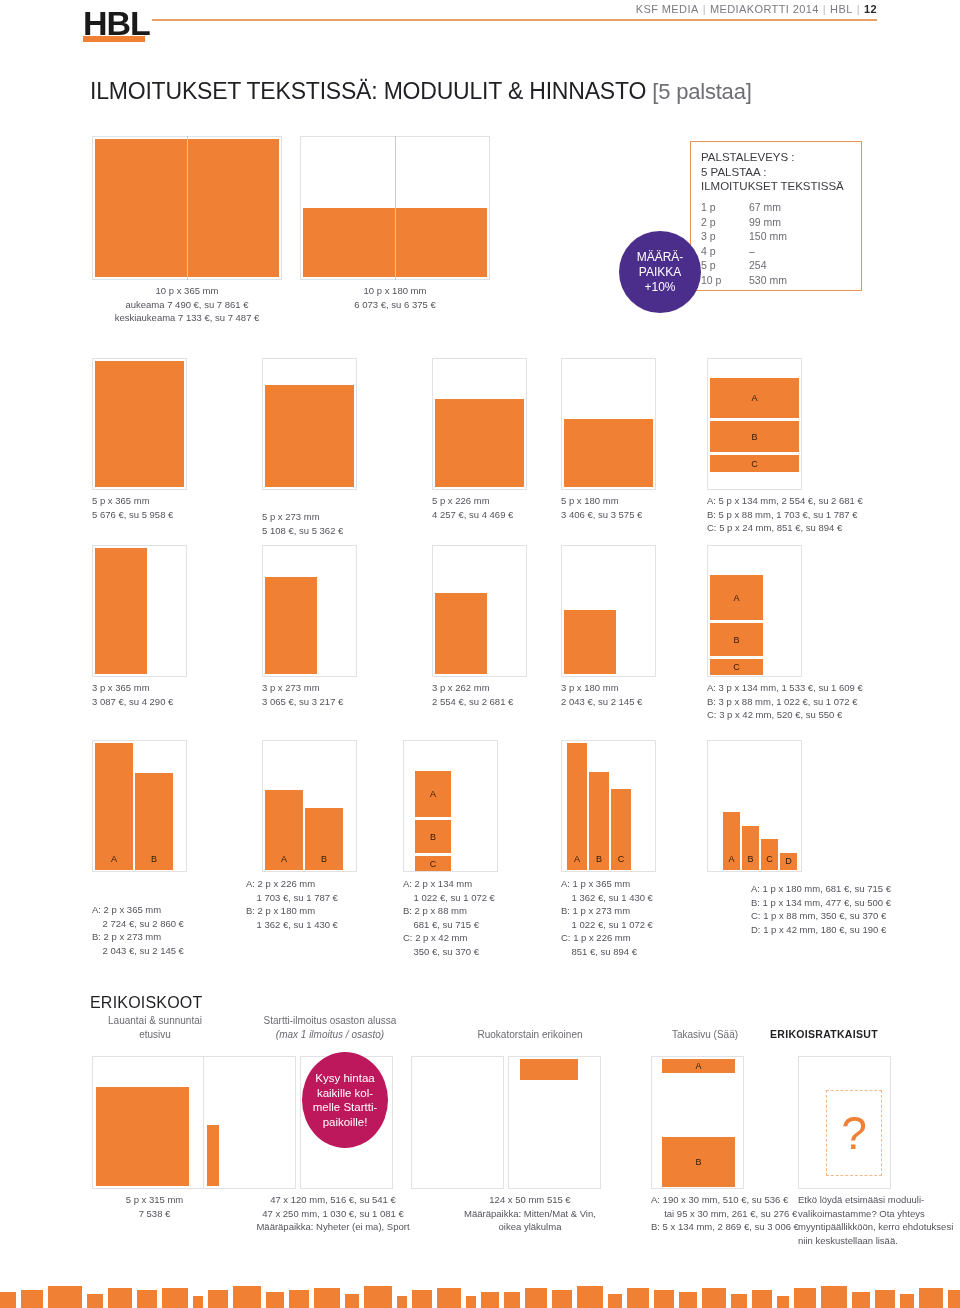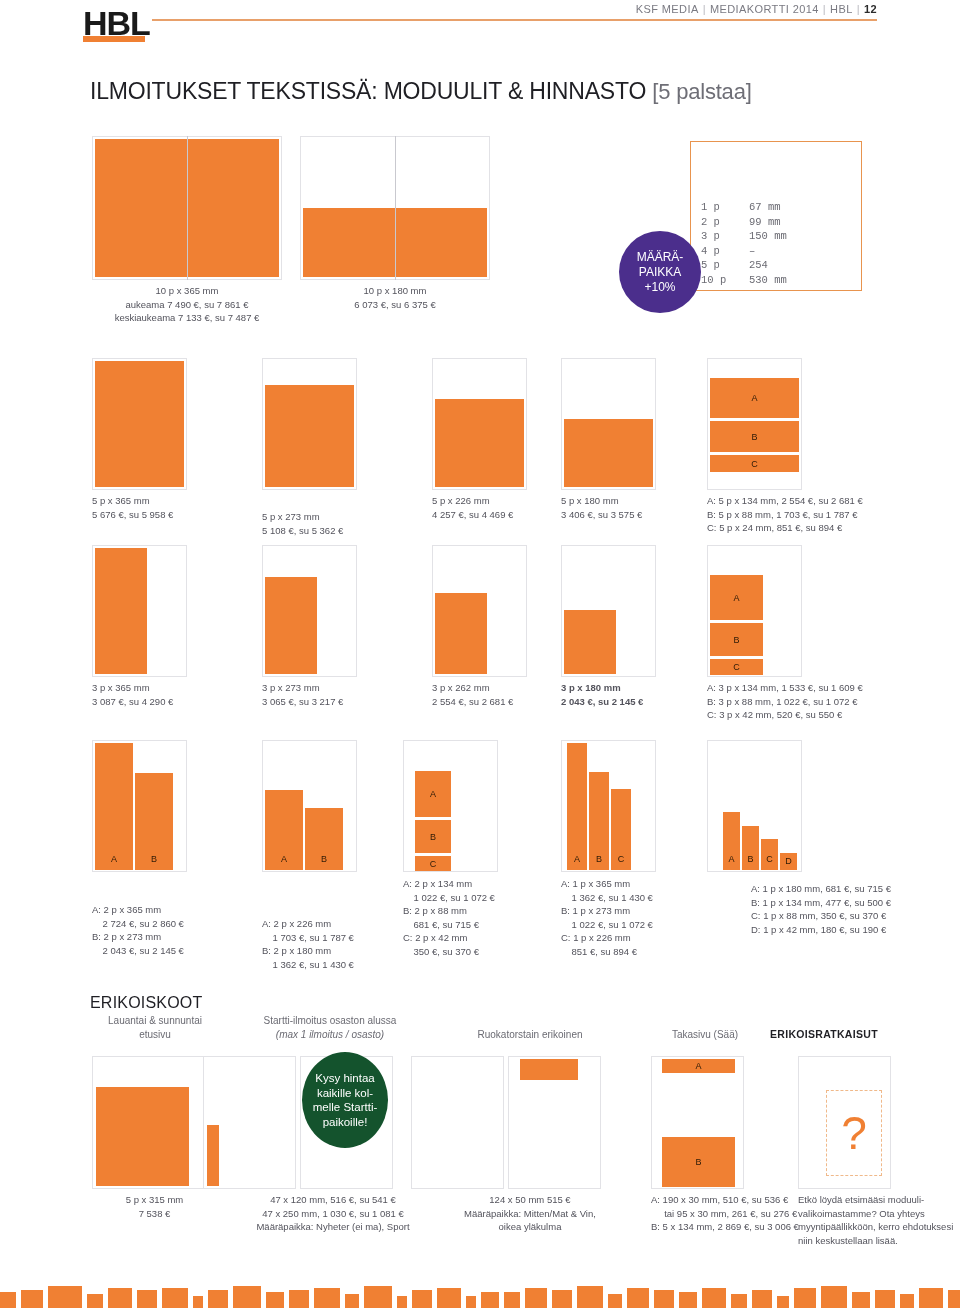--- a/index.html
+++ b/index.html
@@ -35,33 +35,33 @@
   .caption.center{text-align:center;}
   .seg-label{position:absolute;color:#2e1a06;font-size:9px;text-align:center;width:100%;
              top:50%;transform:translateY(-50%);}
   .seg{position:absolute;background:#F08033;}
 
   
   #price-box{position:absolute;left:690px;top:141px;width:172px;height:150px;
              border:1.5px solid #E8944E;box-sizing:border-box;background:#fff;}
   #price-head{position:absolute;left:10px;top:8px;font-size:11.5px;color:#3b3b42;line-height:14.5px;}
   #price-list{position:absolute;left:10px;top:58px;font-size:10.5px;color:#6b6b73;line-height:14.5px;}
-  #price-list .row{display:flex;font-family:Liberation Mono, monospace;}
+  #price-list .row{display:flex;}
   #price-list .k{width:48px;}
   #badge{position:absolute;left:619px;top:231px;width:82px;height:82px;border-radius:50%;
          background:#4B2E8C;color:#fff;font-size:12px;line-height:15px;text-align:center;
          display:flex;flex-direction:column;align-items:center;justify-content:center;}
 
   
   #eri-title{position:absolute;left:90px;top:994px;font-size:16px;color:#1f1f24;letter-spacing:.2px;}
   .eri-head{position:absolute;font-size:10px;color:#6b6b73;line-height:13.5px;text-align:center;}
   .eri-head.bold{color:#1f1f24;font-weight:bold;letter-spacing:.3px;}
   .eri-head.italic{font-style:italic;}
   #ask-badge{position:absolute;left:302px;top:1052px;width:86px;height:96px;border-radius:50%;
-             background:#14532d;color:#fff;font-size:11.5px;line-height:14.5px;text-align:center;
+             background:#be185d;color:#fff;font-size:11.5px;line-height:14.5px;text-align:center;
              display:flex;align-items:center;justify-content:center;padding:0 5px;box-sizing:border-box;}
   #qmark{position:absolute;left:826px;top:1090px;width:56px;height:86px;
          border:1px dashed #F0B98A;box-sizing:border-box;}
   #qmark span{position:absolute;left:0;right:0;top:50%;transform:translateY(-50%);
               text-align:center;font-size:46px;color:#F08033;line-height:1;}
 
   
   #footer-strip{position:absolute;left:0;bottom:0;width:960px;height:26px;overflow:hidden;}
   #footer-strip i{position:absolute;bottom:0;background:#F08033;display:block;}
 </style>
@@ -73,20 +73,25 @@
   <div id="logo-underline"></div>
   <div id="header-rule"></div>
   <div id="header-meta">
     <span>KSF MEDIA</span><span class="sep">|</span><span>MEDIAKORTTI 2014</span><span class="sep">|</span><span>HBL</span><span class="sep">|</span><span class="pg">12</span>
   </div>
 </div>
 
 <div id="page-title"><span>ILMOITUKSET TEKSTISSÄ: MODUULIT &amp; HINNASTO </span><span class="sub">[5 palstaa]</span></div>
 
 <div id="price-box">
+  <div id="price-head">
+    <div>PALSTALEVEYS :</div>
+    <div>5 PALSTAA :</div>
+    <div>ILMOITUKSET TEKSTISSÄ</div>
+  </div>
   <div id="price-list">
     <div class="row">
         <span class="k">1 p</span>
         <span>67 mm</span>
       </div>
     <div class="row">
         <span class="k">2 p</span>
         <span>99 mm</span>
       </div>
     <div class="row">
@@ -183,21 +188,21 @@
 </div>
 <div class="cell">
   <div class="frame" style="left:432px;top:545px;width:95px;height:132px;"></div>
   <div class="fill" style="left:435px;top:593px;width:52px;height:81px;"></div>
   <div class="caption" style="left:432px;top:681px;width:170px;">3 p x 262 mm
 2 554 €, su 2 681 €</div>
 </div>
 <div class="cell">
   <div class="frame" style="left:561px;top:545px;width:95px;height:132px;"></div>
   <div class="fill" style="left:564px;top:610px;width:52px;height:64px;"></div>
-  <div class="caption" style="left:561px;top:681px;width:170px;font-weight:bold;">3 p x 180 mm
+  <div class="caption" style="left:561px;top:681px;width:170px;">3 p x 180 mm
 2 043 €, su 2 145 €</div>
 </div>
 <div class="cell">
   <div class="frame" style="left:707px;top:545px;width:95px;height:132px;"></div>
   <div class="seg" style="left:710px;top:575px;width:53px;height:45px;">
       <span class="seg-label">A</span>
     </div>
   <div class="seg" style="left:710px;top:623px;width:53px;height:33px;">
       <span class="seg-label">B</span>
     </div>
@@ -223,21 +228,21 @@
     2 043 €, su 2 145 €</div>
 </div>
 <div class="cell">
   <div class="frame" style="left:262px;top:740px;width:95px;height:132px;"></div>
   <div class="seg" style="left:265px;top:790px;width:38px;height:80px;">
       <span class="seg-label" style="top:auto;bottom:6px;transform:none;">A</span>
     </div>
   <div class="seg" style="left:305px;top:808px;width:38px;height:62px;">
       <span class="seg-label" style="top:auto;bottom:6px;transform:none;">B</span>
     </div>
-  <div class="caption" style="left:262px;top:877px;width:175px;margin-top:40px;">A: 2 p x 226 mm
+  <div class="caption" style="left:246px;top:877px;width:175px;">A: 2 p x 226 mm
     1 703 €, su 1 787 €
 B: 2 p x 180 mm
     1 362 €, su 1 430 €</div>
 </div>
 <div class="cell">
   <div class="frame" style="left:403px;top:740px;width:95px;height:132px;"></div>
   <div class="seg" style="left:415px;top:771px;width:36px;height:46px;">
       <span class="seg-label">A</span>
     </div>
   <div class="seg" style="left:415px;top:820px;width:36px;height:33px;">

